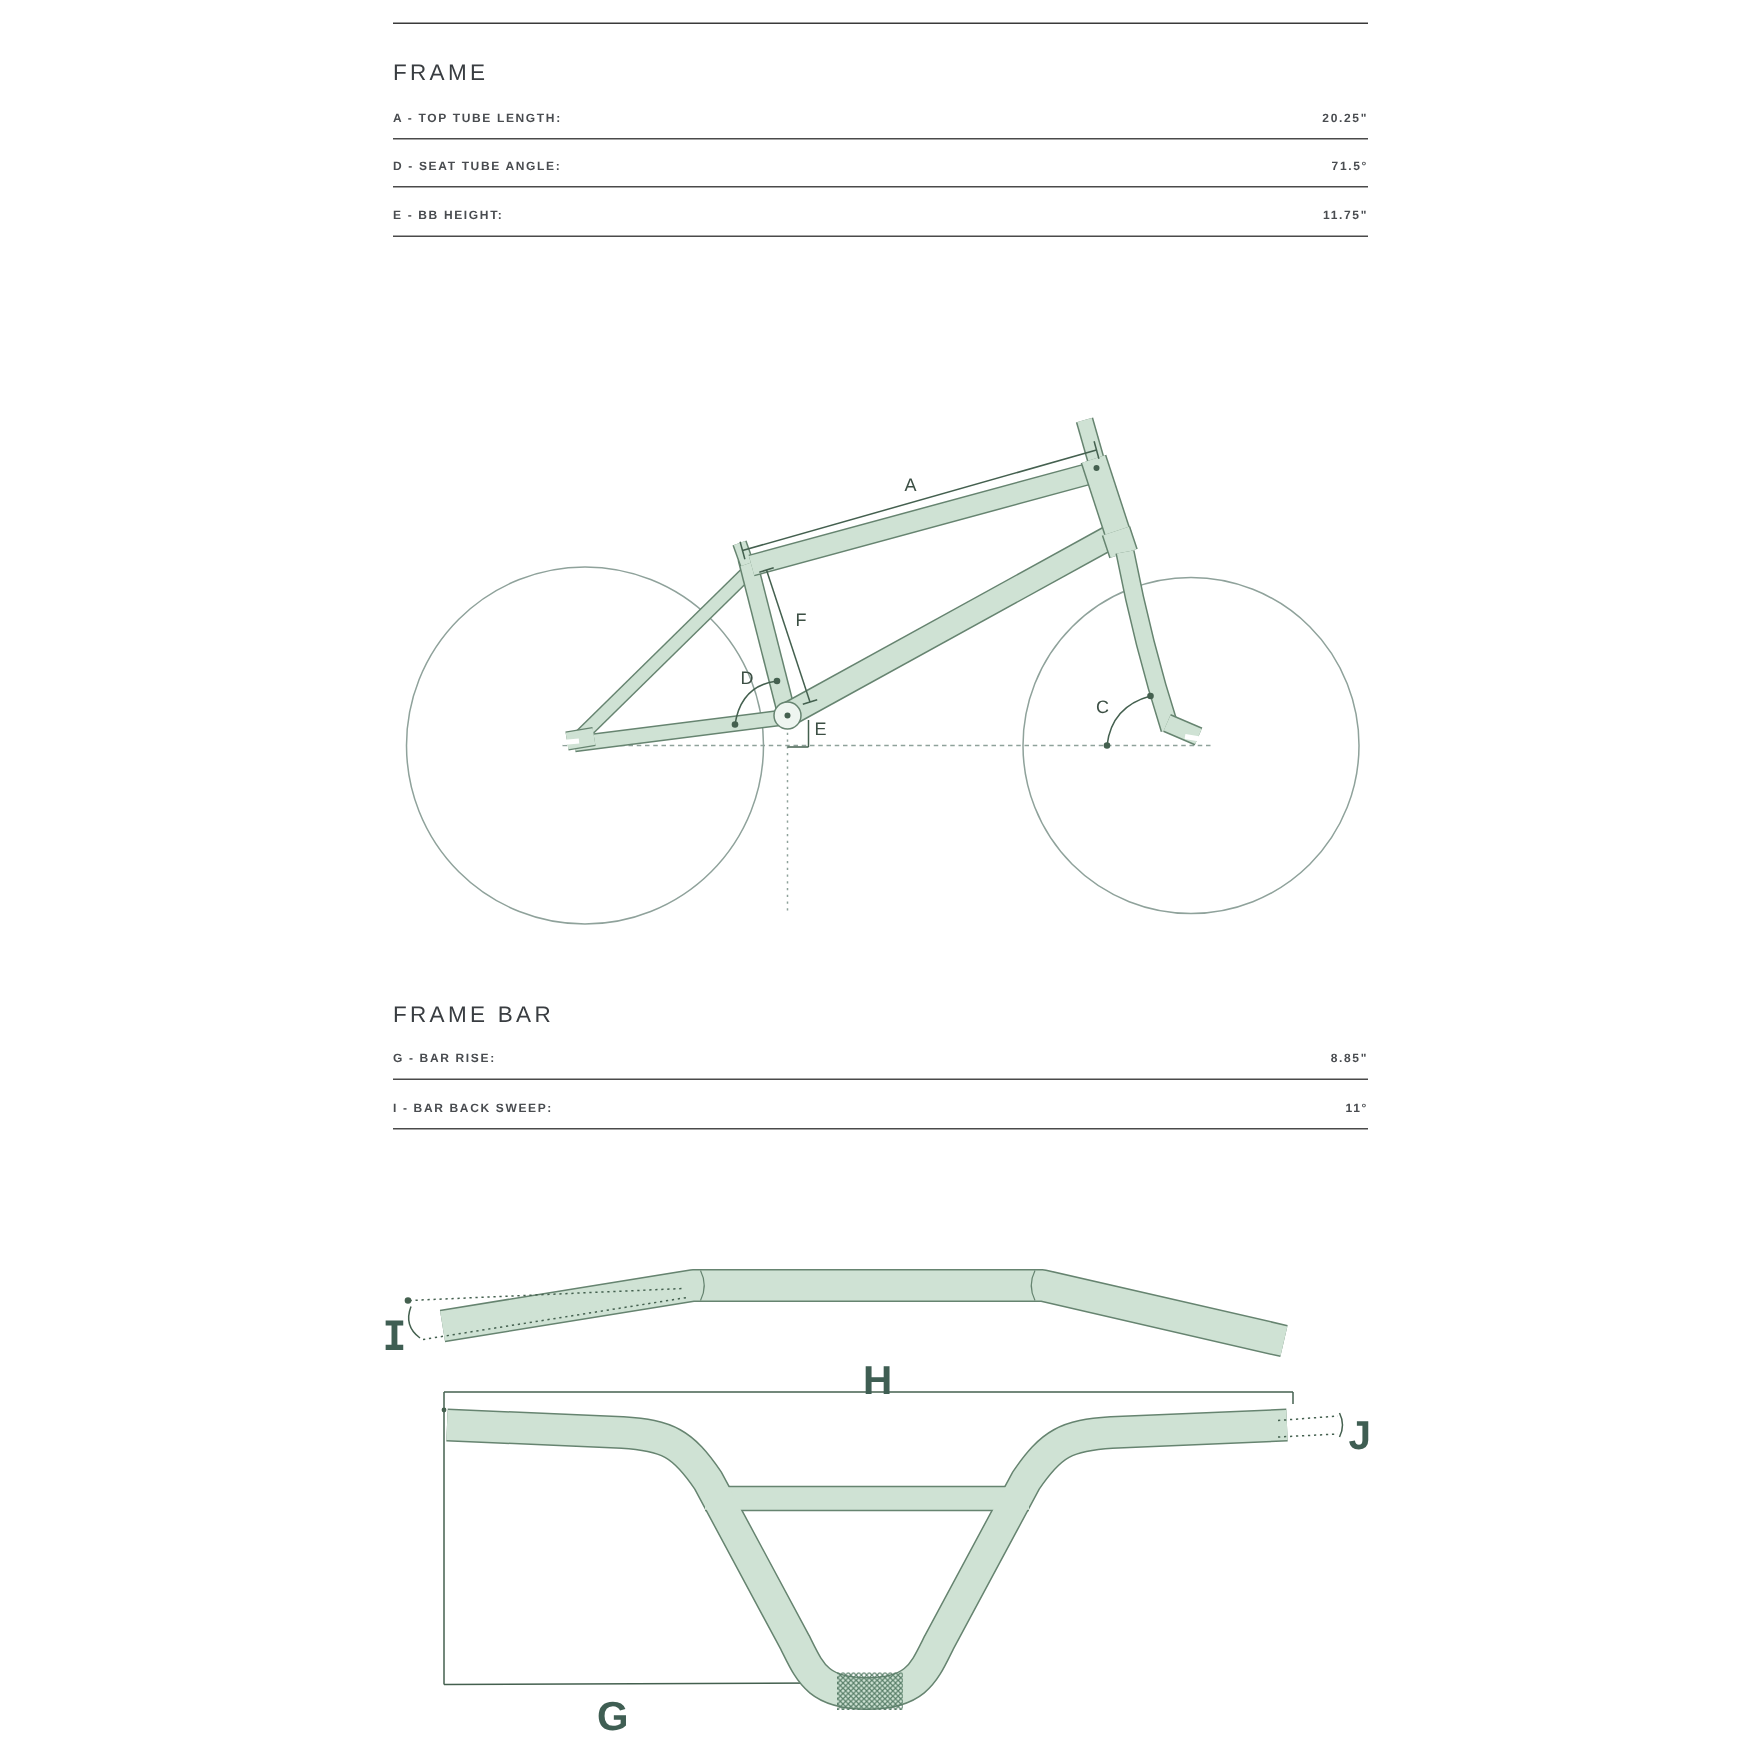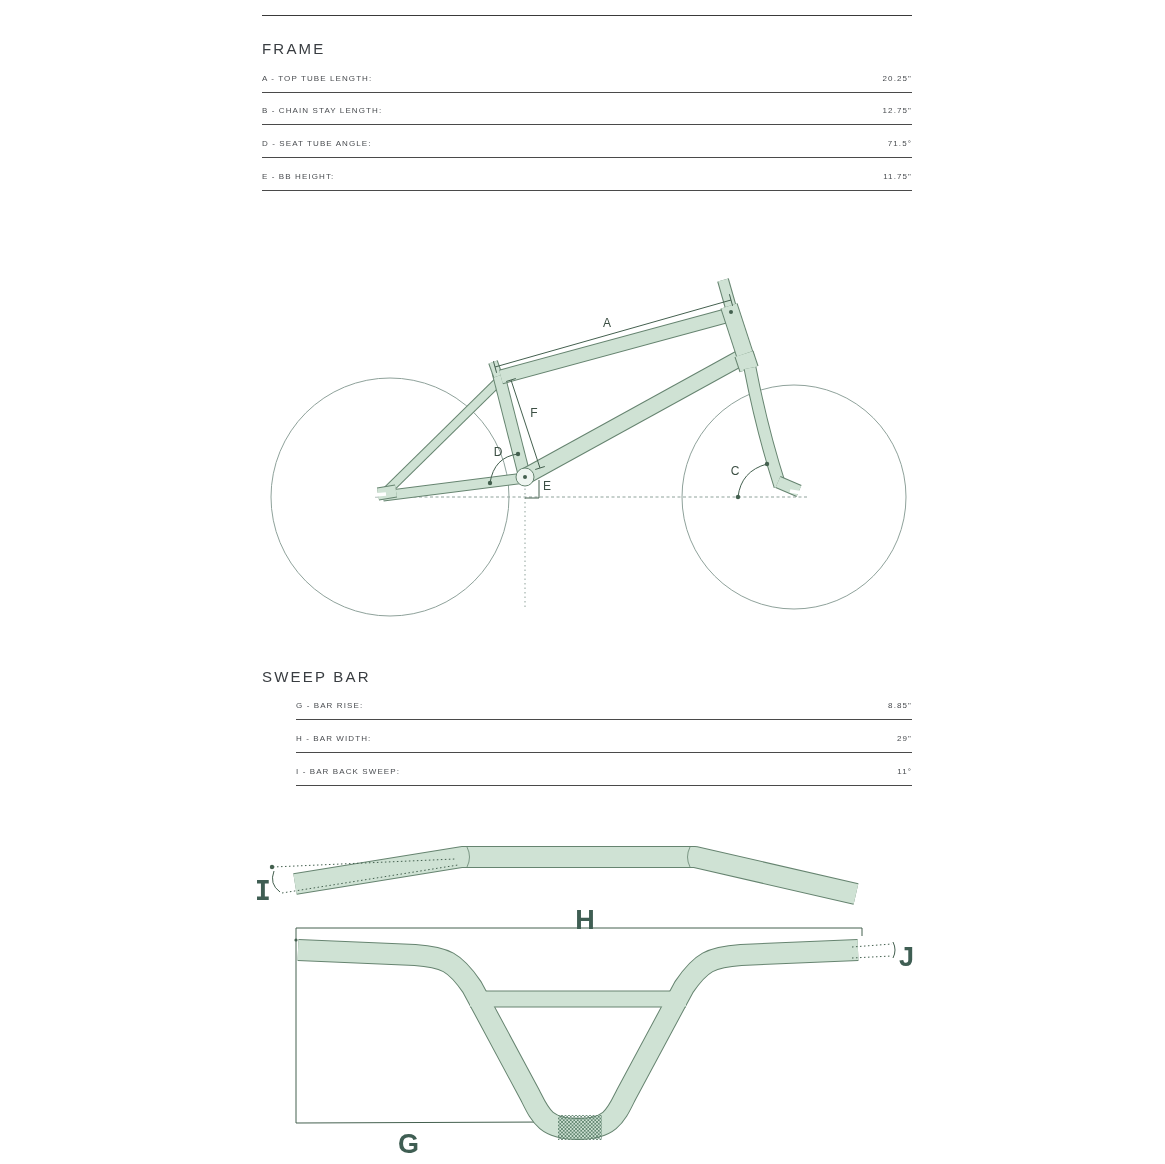--- a/index.html
+++ b/index.html
@@ -8,22 +8,22 @@
   .rule-top{position:absolute;left:262px;top:15px;width:650px;height:1px;background:#3a3a3a;}
   .sec-heading{position:absolute;left:262px;color:var(--heading);font-size:15px;
                letter-spacing:2.2px;font-weight:400;white-space:nowrap;}
   #frame-heading{top:40px;}
   #hb-heading{top:668px;}
   .spec-table{position:absolute;left:262px;width:650px;}
   #frame-table{top:60px;}
   #hb-table{top:687px;}
   .spec-row{box-sizing:border-box;display:flex;justify-content:space-between;align-items:flex-end;
             border-bottom:1px solid var(--divider);padding-bottom:9px;height:32.7px;}
-  #hb-table .spec-row{height:33px;margin-left:34px;}
-  .spec-label,.spec-value{font-size:8px;font-weight:400;letter-spacing:1.1px;color:var(--text);
+  #hb-table .spec-row{height:33px;}
+  .spec-label,.spec-value{font-size:8px;font-weight:700;letter-spacing:1.1px;color:var(--text);
                           text-transform:uppercase;white-space:nowrap;text-align:center;}
   svg{position:absolute;overflow:visible;}
   #bike-svg{left:262px;top:270px;}
   #hb-top-svg{left:240px;top:840px;}
   #hb-front-svg{left:240px;top:898px;}
   .t-out{fill:none;stroke:var(--tube-stroke);stroke-linecap:butt;stroke-linejoin:round;}
   .t-in{fill:none;stroke:var(--tube-fill);stroke-linecap:butt;stroke-linejoin:round;}
   .thin{fill:none;stroke:var(--construction);stroke-width:1;}
   .meas{fill:none;stroke:var(--measure);stroke-width:1;}
   .mdot{fill:var(--measure);stroke:none;}
@@ -42,24 +42,20 @@
   <div class="rule-top"></div>
 
   <div class="sec-heading" id="frame-heading">FRAME</div>
 
   <div class="spec-table" id="frame-table">
     <div class="spec-row">
       <span class="spec-label">A - TOP TUBE LENGTH:</span>
       <span class="spec-value">20.25"</span>
     </div>
     <div class="spec-row">
-      <span class="spec-label">B - CHAIN STAY LENGTH:</span>
-      <span class="spec-value">12.75"</span>
-    </div>
-    <div class="spec-row">
       <span class="spec-label">D - SEAT TUBE ANGLE:</span>
       <span class="spec-value">71.5°</span>
     </div>
     <div class="spec-row">
       <span class="spec-label">E - BB HEIGHT:</span>
       <span class="spec-value">11.75"</span>
     </div>
   </div>
 
   <svg id="bike-svg" width="650" height="350" viewBox="0 0 650 350">
@@ -133,30 +129,26 @@
       <line class="meas" x1="263" y1="228" x2="277" y2="228"></line>
       <text class="dlabel" x="281" y="220" text-anchor="start">E</text>
 
       <path class="meas" d="M476,227 Q479,201 505,194"></path>
       <circle class="mdot" cx="476" cy="227" r="2.2"></circle>
       <circle class="mdot" cx="505" cy="194" r="2.2"></circle>
       <text class="dlabel" x="473" y="205" text-anchor="middle">C</text>
     </g>
   </svg>
 
-  <div class="sec-heading" id="hb-heading">SWEEP BAR</div>
+  <div class="sec-heading" id="hb-heading">FRAME BAR</div>
 
   <div class="spec-table" id="hb-table">
     <div class="spec-row">
       <span class="spec-label">G - BAR RISE:</span>
       <span class="spec-value">8.85"</span>
-    </div>
-    <div class="spec-row">
-      <span class="spec-label">H - BAR WIDTH:</span>
-      <span class="spec-value">29"</span>
     </div>
     <div class="spec-row">
       <span class="spec-label">I - BAR BACK SWEEP:</span>
       <span class="spec-value">11°</span>
     </div>
   </div>
 
   <svg id="hb-top-svg" width="672" height="85" viewBox="0 0 672 85">
     <g>
       <path class="t-out" d="M55,44 L222,17 L455,17 L616,54" stroke-width="22"></path>

